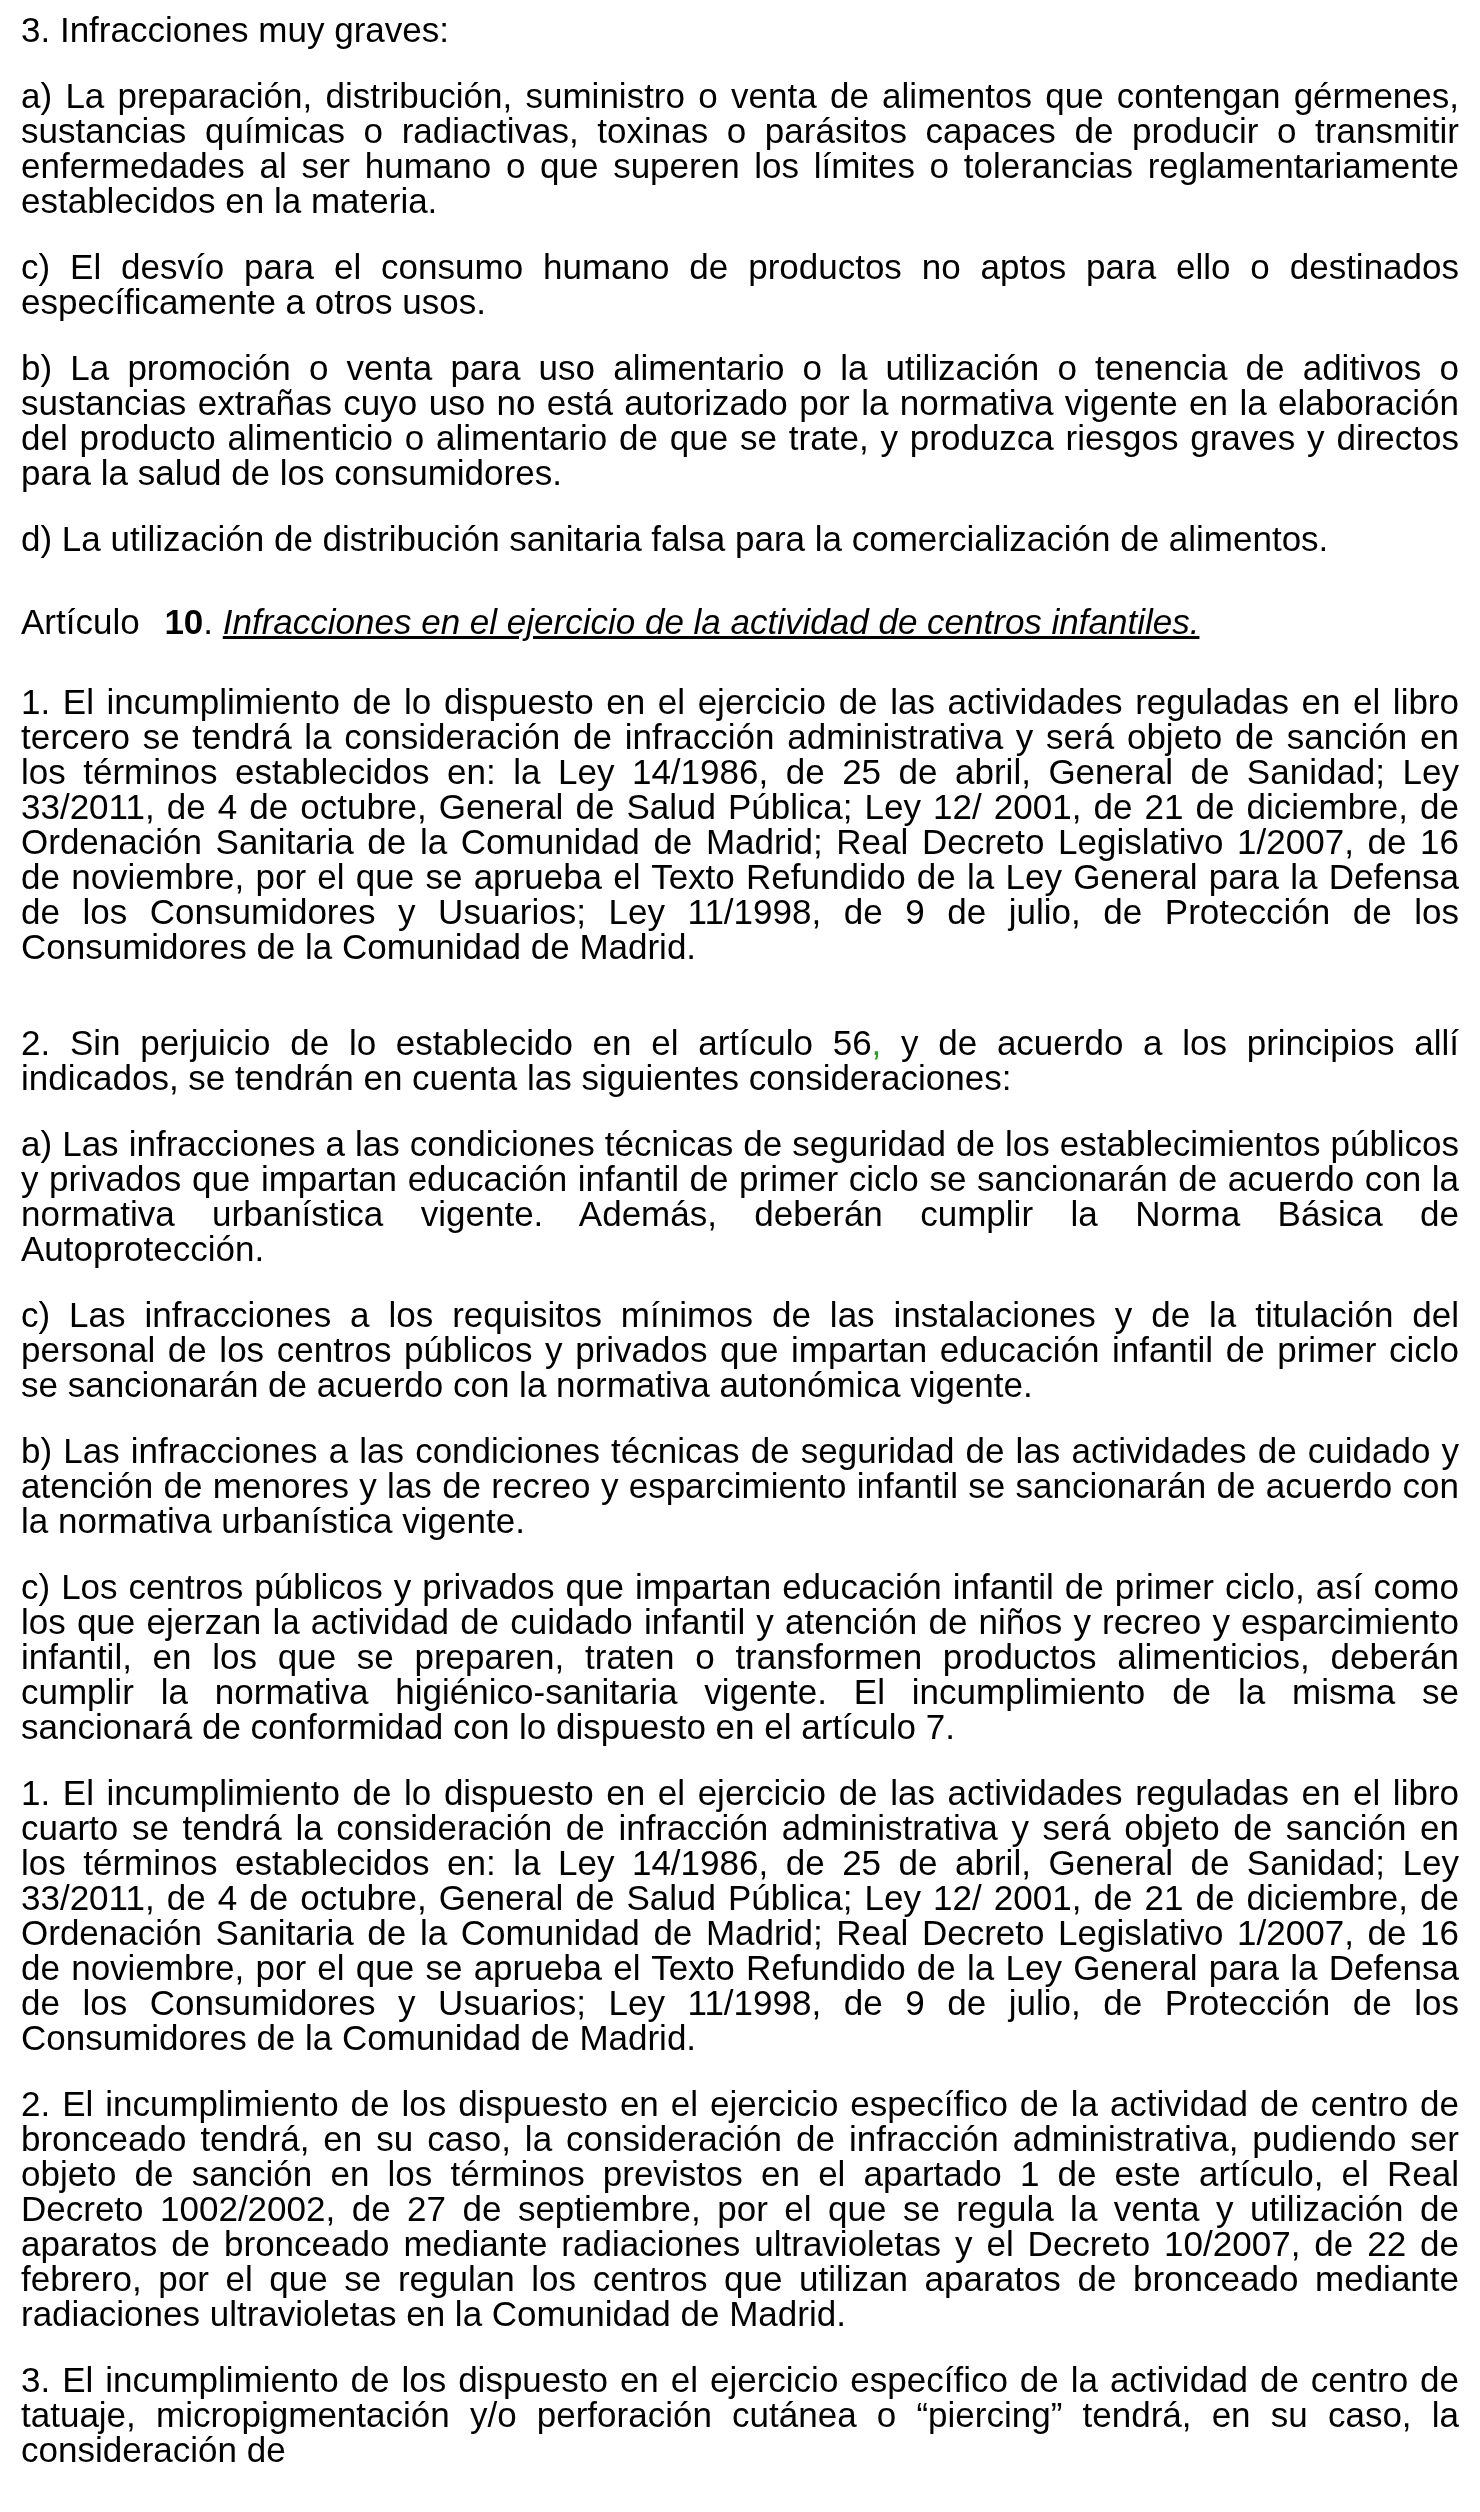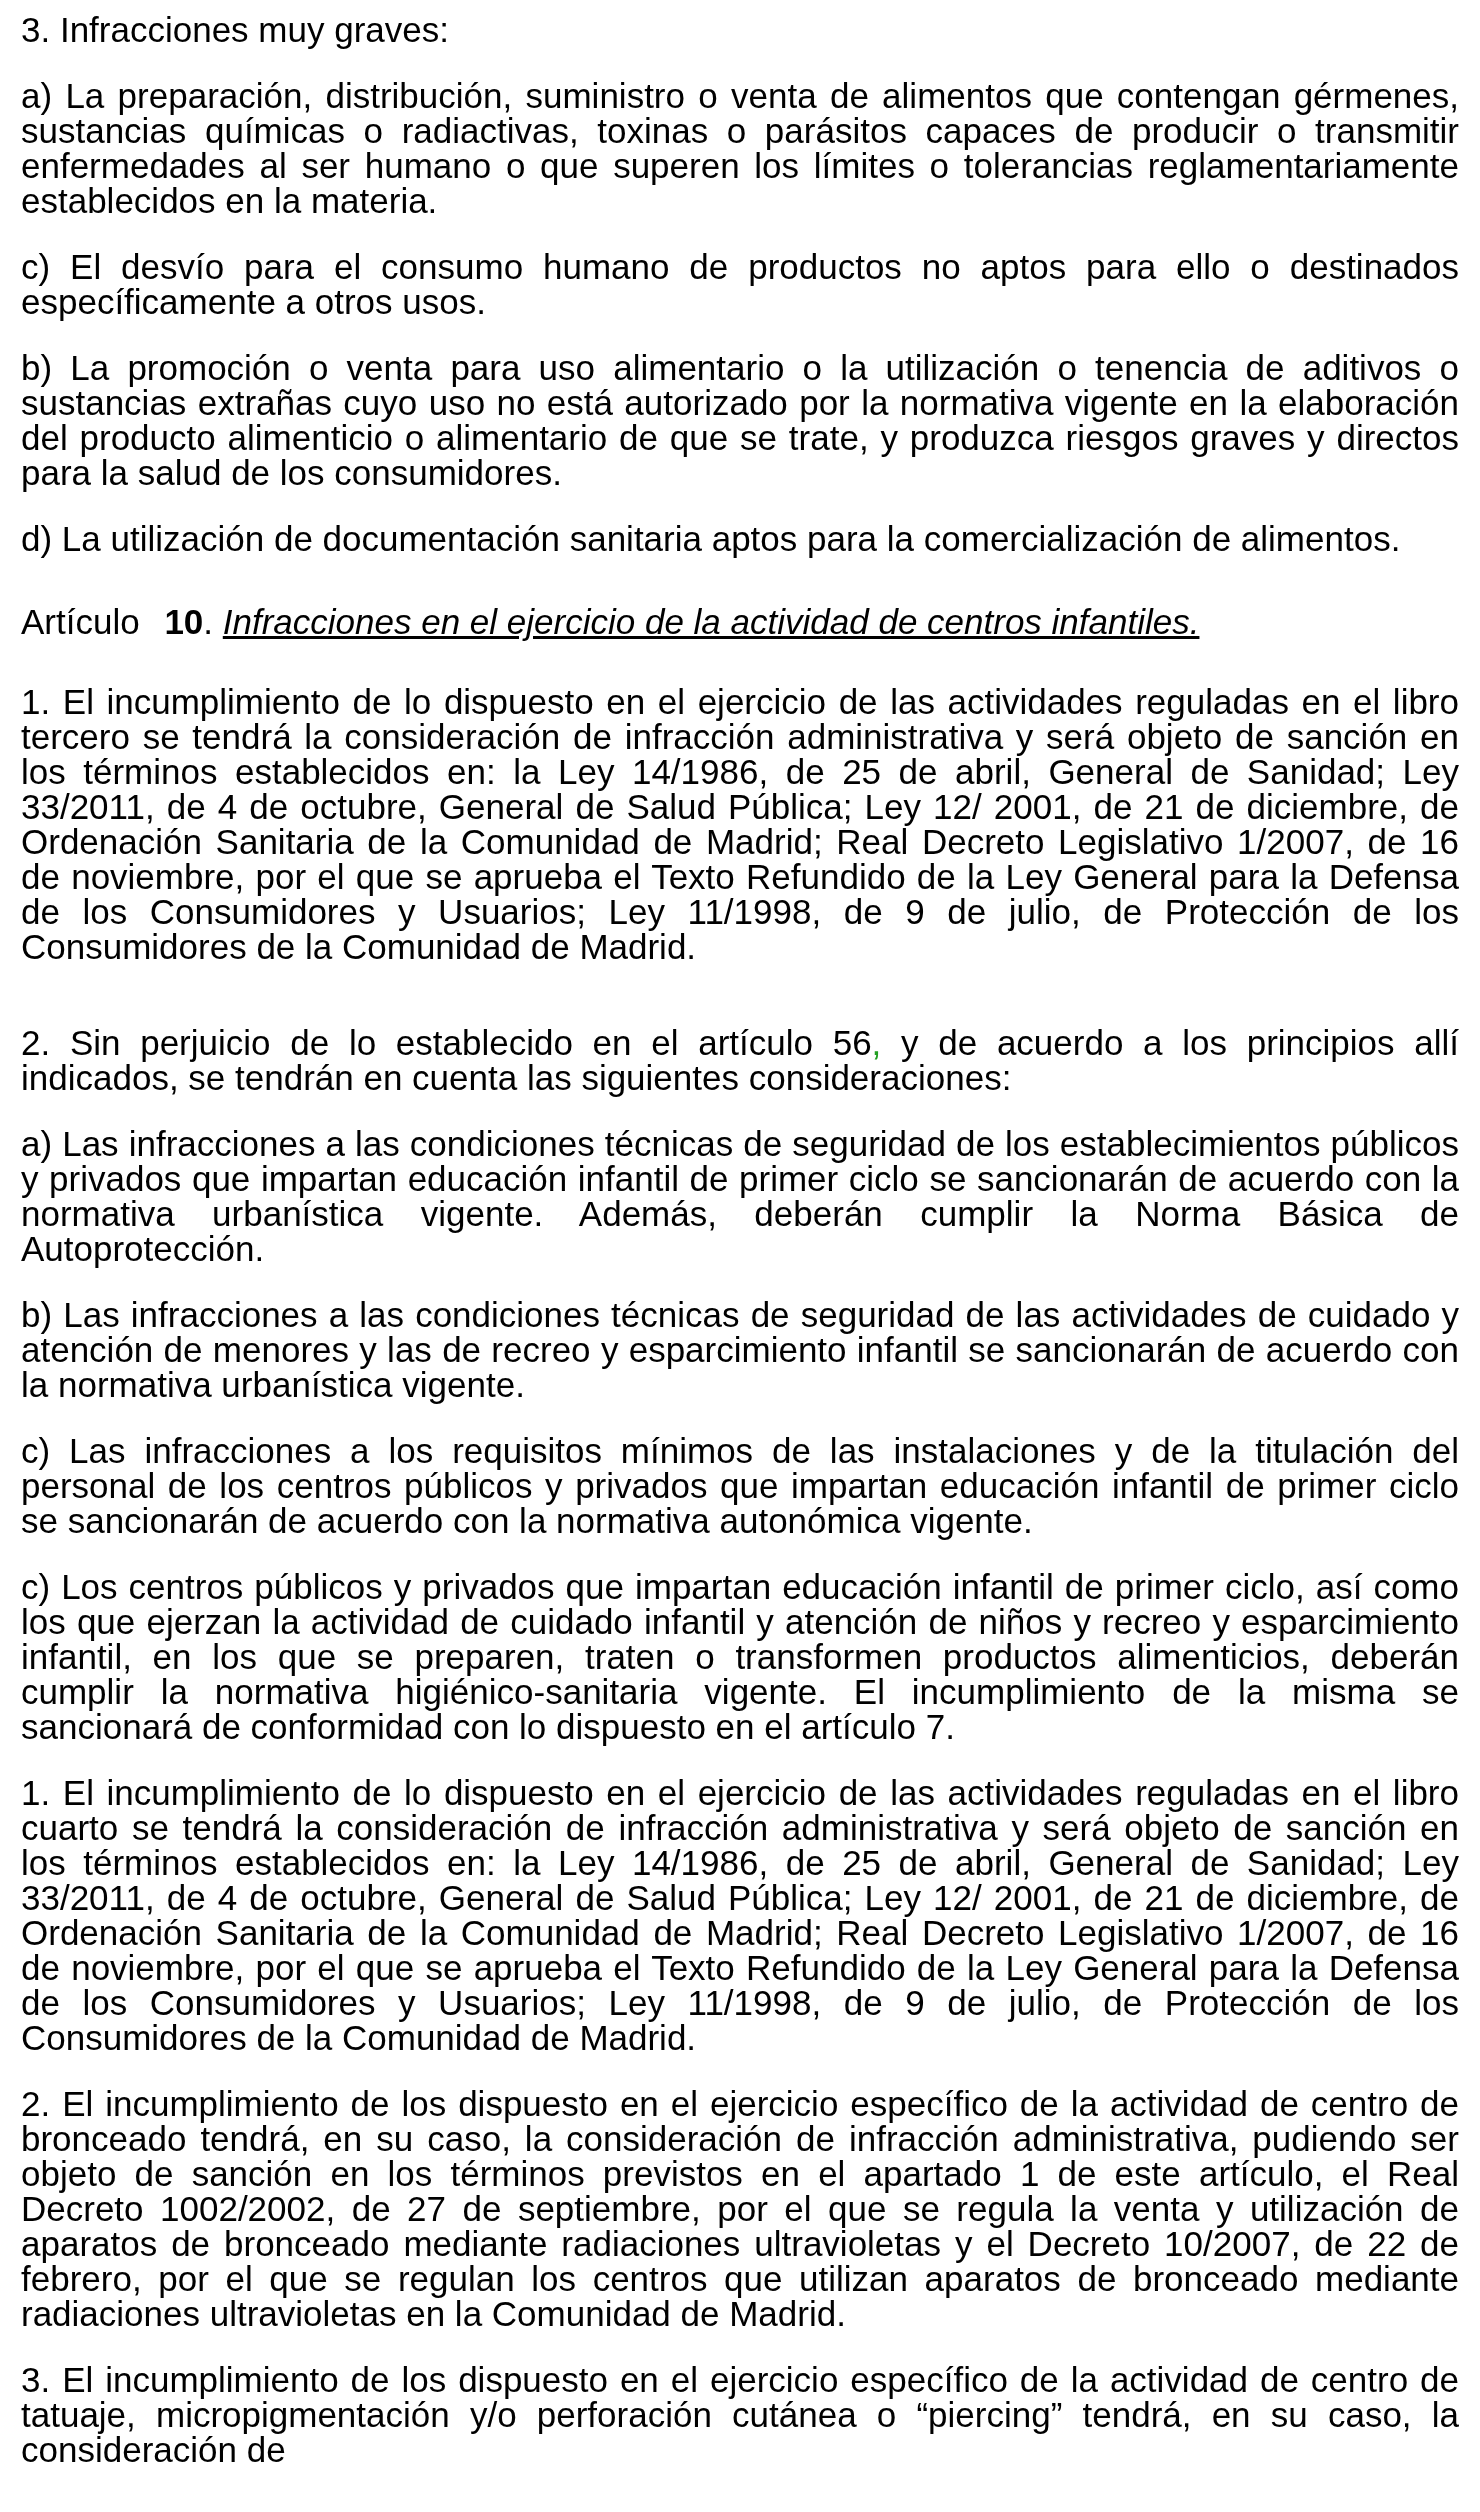--- a/index.html
+++ b/index.html
@@ -39,25 +39,25 @@
   .run-green{color:var(--green);}
 </style>
 </head>
 <body>
 
 <div class="doc">
     <p class="block paragraph"><span class="run-normal">3. Infracciones muy graves:</span></p>
     <p class="block paragraph"><span class="run-normal">a) La preparación, distribución, suministro o venta de alimentos que contengan gérmenes, sustancias químicas o radiactivas, toxinas o parásitos capaces de producir o transmitir enfermedades al ser humano o que superen los límites o tolerancias reglamentariamente establecidos en la materia.</span></p>
     <p class="block paragraph"><span class="run-normal">c) El desvío para el consumo humano de productos no aptos para ello o destinados específicamente a otros usos.</span></p>
     <p class="block paragraph"><span class="run-normal">b) La promoción o venta para uso alimentario o la utilización o tenencia de aditivos o sustancias extrañas cuyo uso no está autorizado por la normativa vigente en la elaboración del producto alimenticio o alimentario de que se trate, y produzca riesgos graves y directos para la salud de los consumidores.</span></p>
-    <p class="block paragraph"><span class="run-normal">d) La utilización de documentación sanitaria aptos para la comercialización de alimentos.</span></p>
+    <p class="block paragraph"><span class="run-normal">d) La utilización de distribución sanitaria falsa para la comercialización de alimentos.</span></p>
     <p class="block heading"><span class="run-normal">Artículo </span><span class="run-bold">10</span><span class="run-normal">. </span><span class="run-italic">Infracciones en el ejercicio de la actividad de centros infantiles.</span></p>
     <p class="block paragraph"><span class="run-normal">1. El incumplimiento de lo dispuesto en el ejercicio de las actividades reguladas en el libro tercero se tendrá la consideración de infracción administrativa y será objeto de sanción en los términos establecidos en: la Ley 14/1986, de 25 de abril, General de Sanidad; Ley 33/2011, de 4 de octubre, General de Salud Pública; Ley 12/ 2001, de 21 de diciembre, de Ordenación Sanitaria de la Comunidad de Madrid; Real Decreto Legislativo 1/2007, de 16 de noviembre, por el que se aprueba el Texto Refundido de la Ley General para la Defensa de los Consumidores y Usuarios; Ley 11/1998, de 9 de julio, de Protección de los Consumidores de la Comunidad de Madrid.</span></p>
     <p class="block paragraph extra-gap"><span class="run-normal">2. Sin perjuicio de lo establecido en el artículo 56</span><span class="run-green">,</span><span class="run-normal"> y de acuerdo a los principios allí indicados, se tendrán en cuenta las siguientes consideraciones:</span></p>
     <p class="block paragraph"><span class="run-normal">a) Las infracciones a las condiciones técnicas de seguridad de los establecimientos públicos y privados que impartan educación infantil de primer ciclo se sancionarán de acuerdo con la normativa urbanística vigente. Además, deberán cumplir la Norma Básica de Autoprotección.</span></p>
+    <p class="block paragraph"><span class="run-normal">c) Las infracciones a los requisitos mínimos de las instalaciones y de la titulación del personal de los centros públicos y privados que impartan educación infantil de primer ciclo se sancionarán de acuerdo con la normativa autonómica vigente.</span></p>
     <p class="block paragraph"><span class="run-normal">b) Las infracciones a las condiciones técnicas de seguridad de las actividades de cuidado y atención de menores y las de recreo y esparcimiento infantil se sancionarán de acuerdo con la normativa urbanística vigente.</span></p>
-    <p class="block paragraph"><span class="run-normal">c) Las infracciones a los requisitos mínimos de las instalaciones y de la titulación del personal de los centros públicos y privados que impartan educación infantil de primer ciclo se sancionarán de acuerdo con la normativa autonómica vigente.</span></p>
     <p class="block paragraph"><span class="run-normal">c) Los centros públicos y privados que impartan educación infantil de primer ciclo, así como los que ejerzan la actividad de cuidado infantil y atención de niños y recreo y esparcimiento infantil, en los que se preparen, traten o transformen productos alimenticios, deberán cumplir la normativa higiénico-sanitaria vigente. El incumplimiento de la misma se sancionará de conformidad con lo dispuesto en el artículo 7.</span></p>
     <p class="block paragraph"><span class="run-normal">1. El incumplimiento de lo dispuesto en el ejercicio de las actividades reguladas en el libro cuarto se tendrá la consideración de infracción administrativa y será objeto de sanción en los términos establecidos en: la Ley 14/1986, de 25 de abril, General de Sanidad; Ley 33/2011, de 4 de octubre, General de Salud Pública; Ley 12/ 2001, de 21 de diciembre, de Ordenación Sanitaria de la Comunidad de Madrid; Real Decreto Legislativo 1/2007, de 16 de noviembre, por el que se aprueba el Texto Refundido de la Ley General para la Defensa de los Consumidores y Usuarios; Ley 11/1998, de 9 de julio, de Protección de los Consumidores de la Comunidad de Madrid.</span></p>
     <p class="block paragraph"><span class="run-normal">2. El incumplimiento de los dispuesto en el ejercicio específico de la actividad de centro de bronceado tendrá, en su caso, la consideración de infracción administrativa, pudiendo ser objeto de sanción en los términos previstos en el apartado 1 de este artículo, el Real Decreto 1002/2002, de 27 de septiembre, por el que se regula la venta y utilización de aparatos de bronceado mediante radiaciones ultravioletas y el Decreto 10/2007, de 22 de febrero, por el que se regulan los centros que utilizan aparatos de bronceado mediante radiaciones ultravioletas en la Comunidad de Madrid.</span></p>
     <p class="block paragraph"><span class="run-normal">3. El incumplimiento de los dispuesto en el ejercicio específico de la actividad de centro de tatuaje, micropigmentación y/o perforación cutánea o “piercing” tendrá, en su caso, la consideración de</span></p>
   </div>
 
 
 </body></html>

